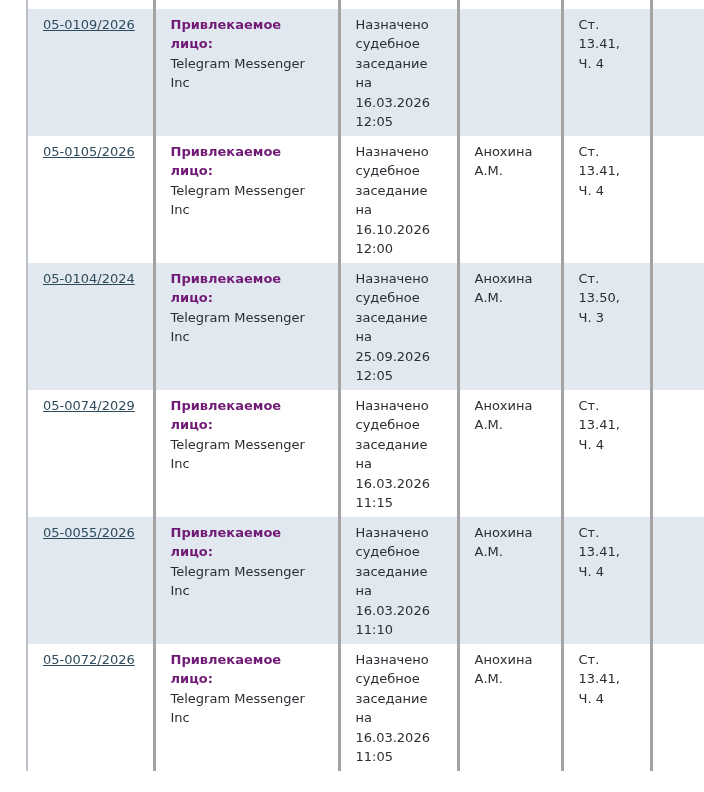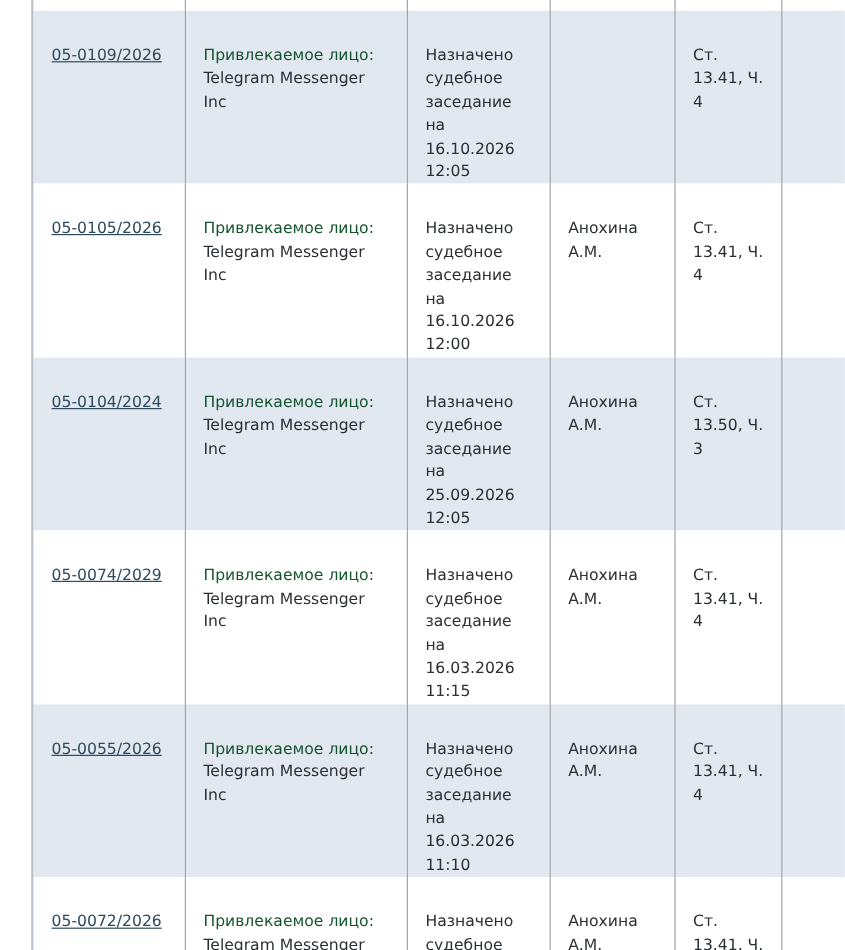--- a/index.html
+++ b/index.html
@@ -3,26 +3,26 @@
 <meta charset="utf-8">
 <style>
   html, body { margin:0; padding:0; background:#ffffff; }
   body { width:704px; height:792px; overflow:hidden; position:relative;
          font-family:"DejaVu Sans", "Liberation Sans", sans-serif; }
   .wrap { position:absolute; left:26px; top:-118px; width:700px;
           border-left:2px solid #b9c0c8; }
   table { border-collapse:collapse; table-layout:fixed; width:680px; }
   col.c1 { width:126px; } col.c2 { width:185px; } col.c3 { width:119px; }
   col.c4 { width:104px; } col.c5 { width:89px; } col.c6 { width:57px; }
-  td { vertical-align:top; padding:28px 14px 0 15px; height:127px; box-sizing:border-box;
-       border-right:1px solid #a3a3a3; font-size:13px; line-height:19.4px; color:#2b2f33; }
+  td { vertical-align:top; padding:6px 14px 0 15px; height:127px; box-sizing:border-box;
+       border-right:3px solid #a3a3a3; font-size:13px; line-height:19.4px; color:#2b2f33; }
   tr.blue td { background:#e2e8f0; }
   tr.white td { background:#ffffff; }
   a.case { color:#2d4b5c; text-decoration:underline; }
-  .lbl { font-weight:normal; color:#14532d; }
+  .lbl { font-weight:bold; color:#701a75; }
 </style>
 </head>
 <body>
 
 <div class="wrap">
 <table>
   <colgroup>
         <col class="c1">
         <col class="c2">
         <col class="c3">
@@ -41,21 +41,21 @@
     <td></td>
     <td></td>
     <td></td>
   </tr>
         <tr class="blue">
     <td><a class="case" href="#">05-0109/2026</a></td>
     <td>
             <div class="lbl">Привлекаемое лицо:</div>
             <div>Telegram Messenger Inc</div>
           </td>
-    <td>Назначено судебное заседание на 16.10.2026 12:05</td>
+    <td>Назначено судебное заседание на 16.03.2026 12:05</td>
     <td></td>
     <td>Ст. 13.41, Ч. 4</td>
     <td></td>
   </tr>
         <tr class="white">
     <td><a class="case" href="#">05-0105/2026</a></td>
     <td>
             <div class="lbl">Привлекаемое лицо:</div>
             <div>Telegram Messenger Inc</div>
           </td>

